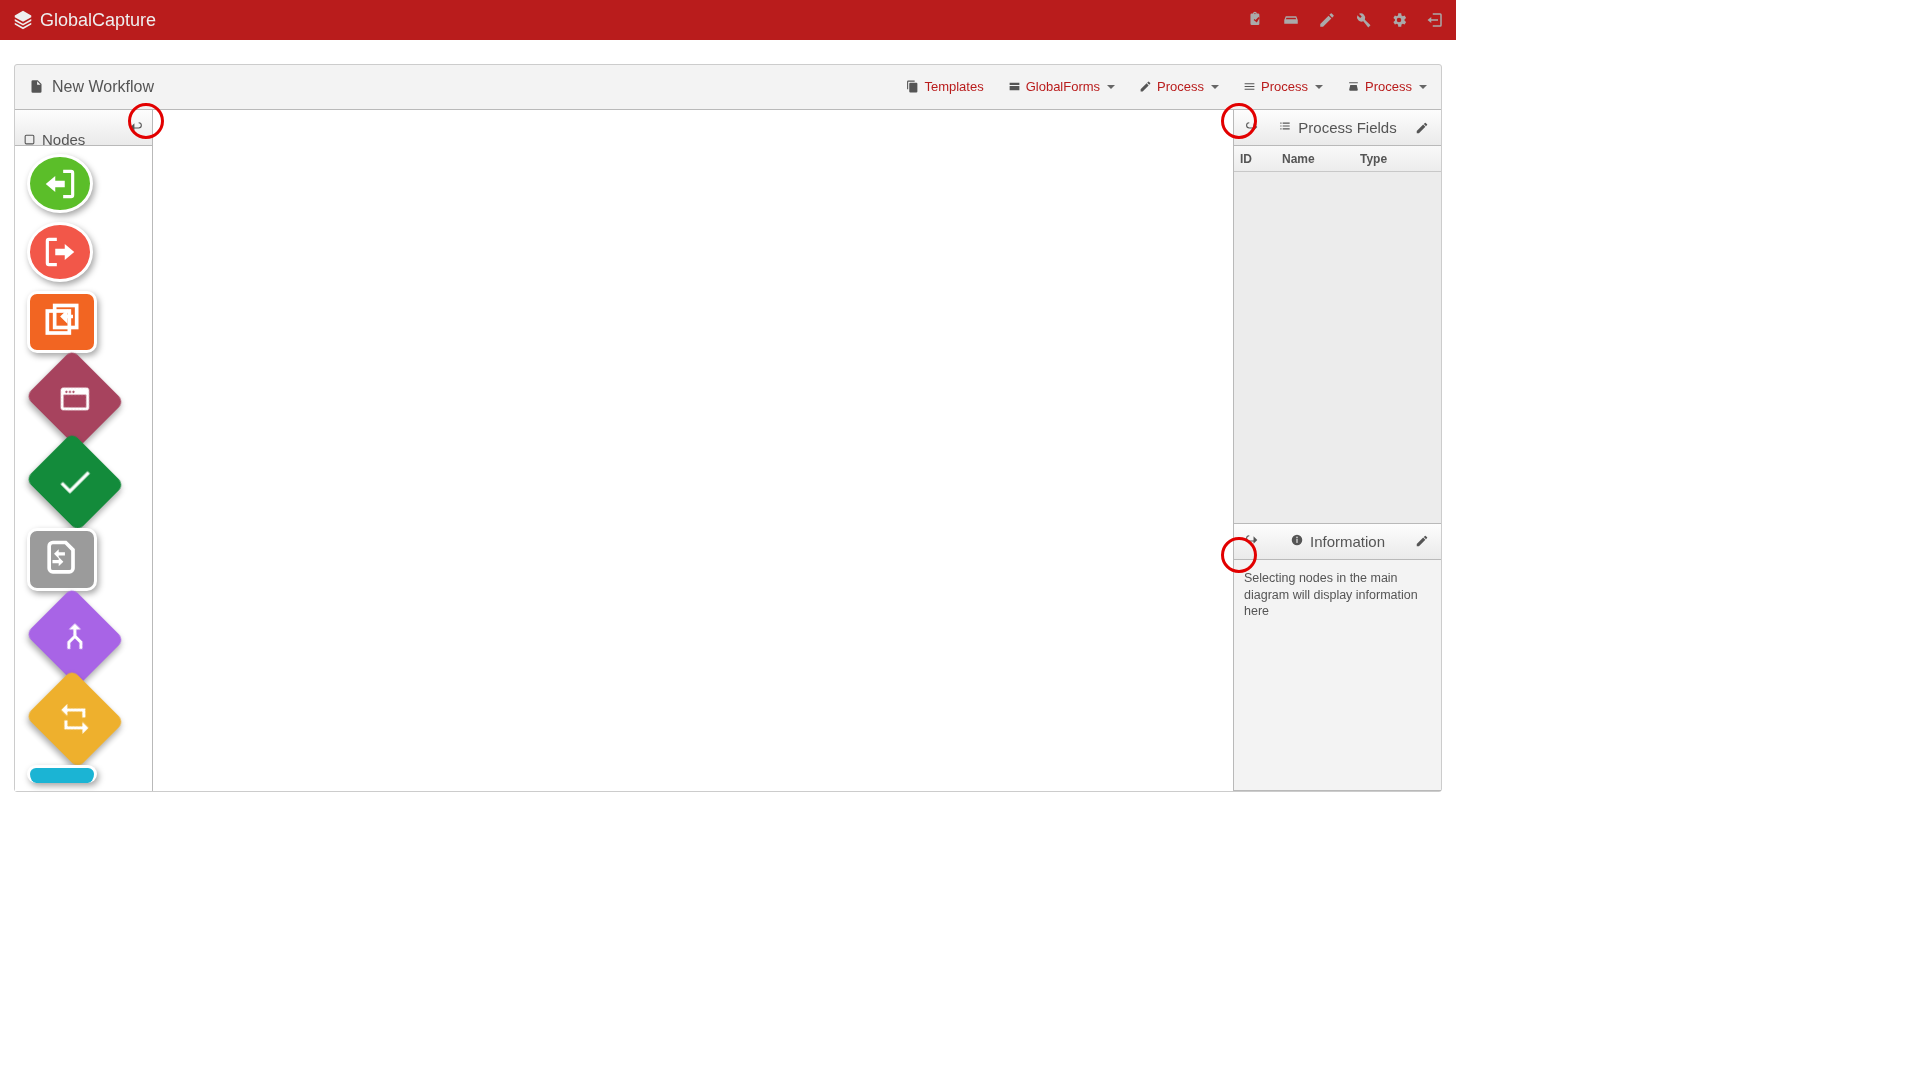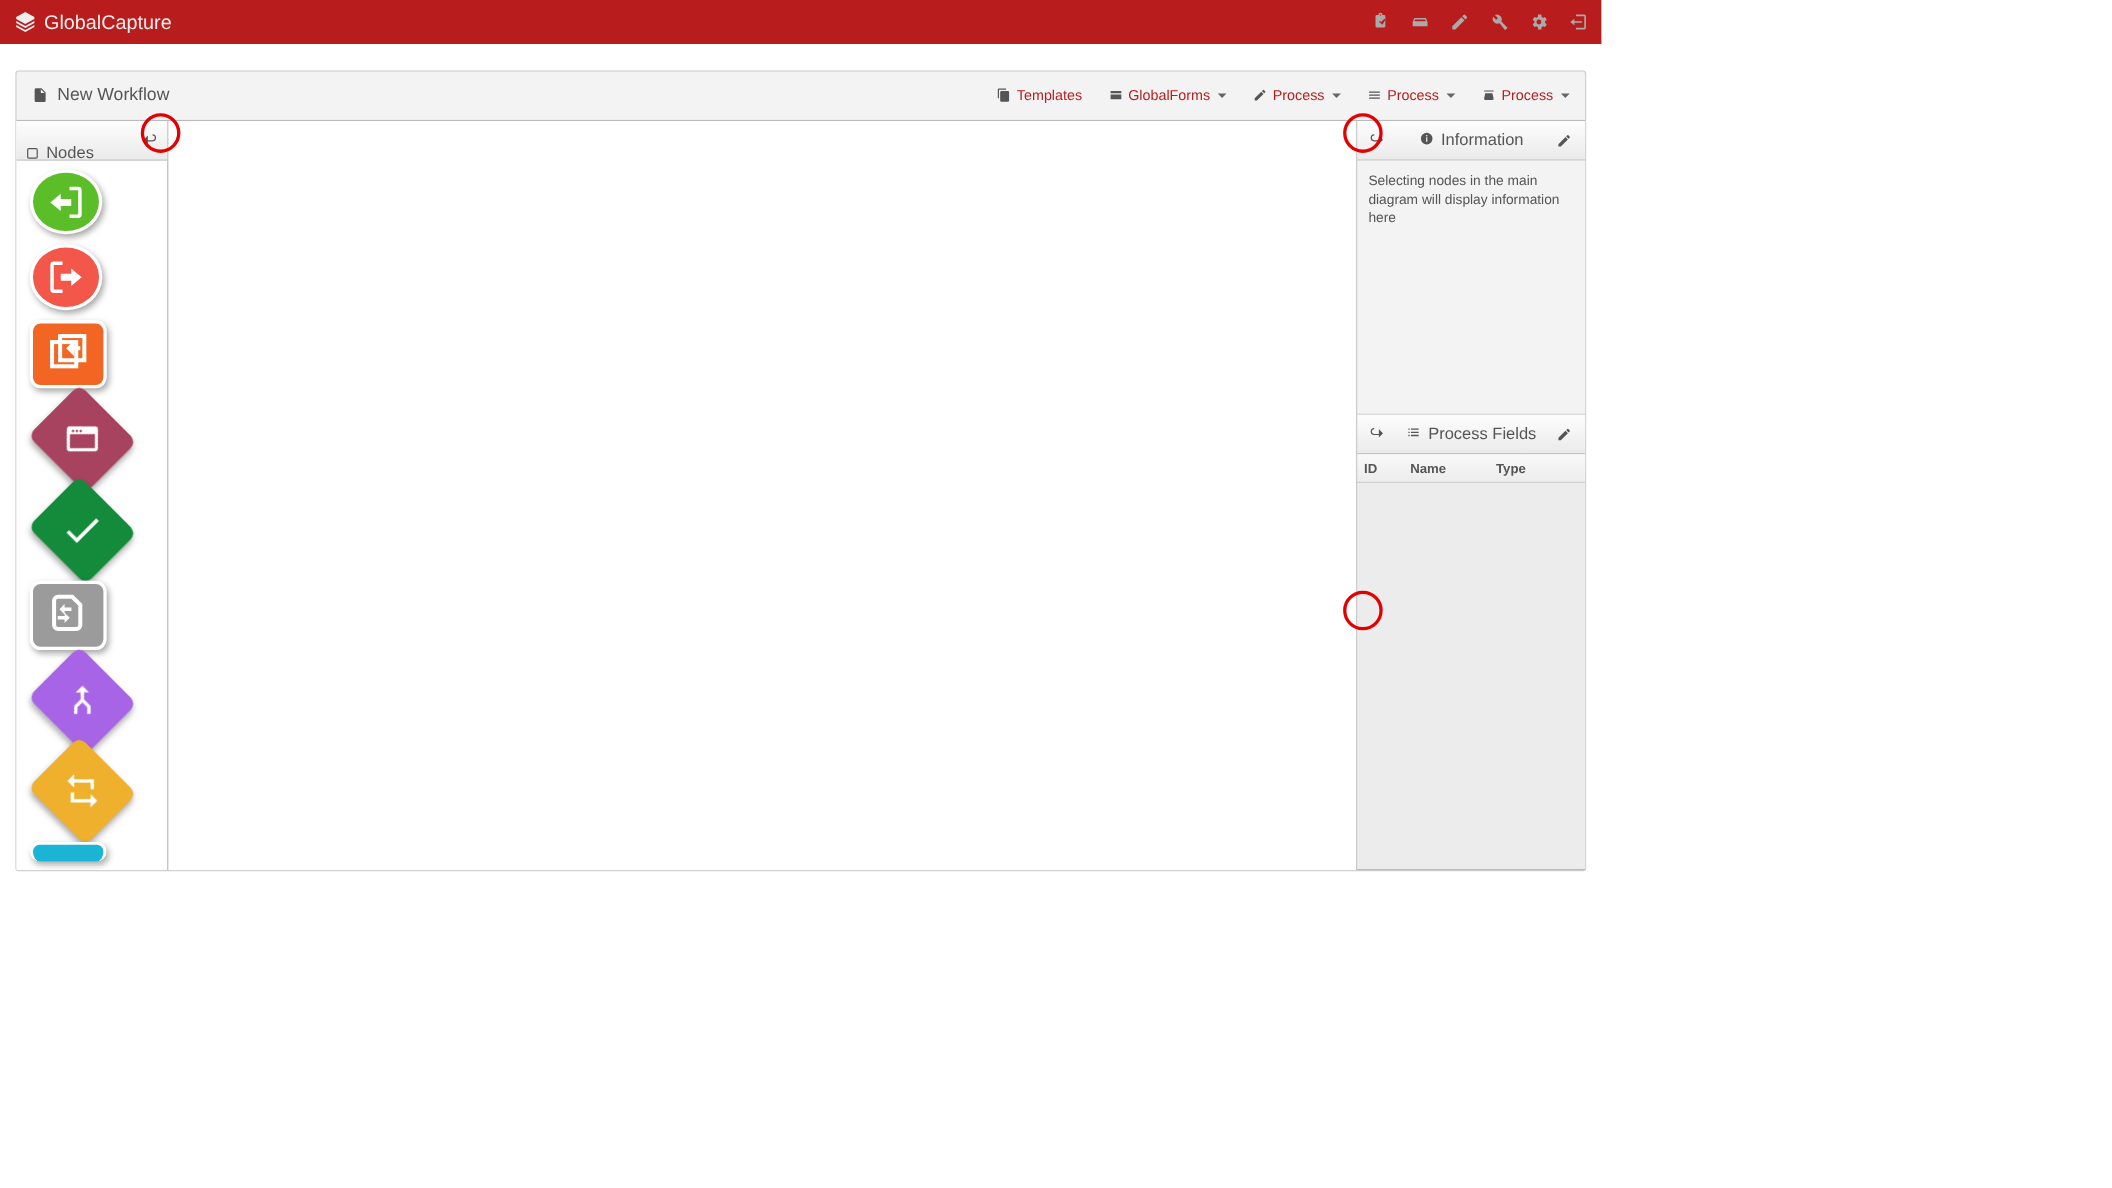--- a/index.html
+++ b/index.html
@@ -257,20 +257,46 @@
             </div>
         </div>
 
         <div class="node-shape node-square c-cyan" style="height:20px; border-top-left-radius:10px;border-top-right-radius:10px; border-bottom:none; overflow:hidden;"></div>
       </div>
     </div>
 
     <div class="canvas"></div>
 
     <div class="right-panels">
+      <div class="r-panel fields">
+        <div class="r-header">
+          <span class="rh-left">
+              <svg width="16" height="16" viewBox="0 0 24 24">
+                <path class="icon555" d="M14 9V5l7 7-7 7v-4H6a6 6 0 0 1 0-12v2a4 4 0 0 0 0 8h8z" transform="scale(0.8) translate(2,1)"></path>
+              </svg>
+            </span>
+          <span class="rh-center">
+            <span><svg width="14" height="14" viewBox="0 0 24 24">
+                  <path class="icon555" d="M4 6h2v2H4V6zm4 0h12v2H8V6zM4 11h2v2H4v-2zm4 0h12v2H8v-2zM4 16h2v2H4v-2zm4 0h12v2H8v-2z"></path>
+                </svg></span>
+            <span>Process Fields</span>
+          </span>
+          <span class="rh-right">
+              <svg width="14" height="14" viewBox="0 0 24 24">
+                <path class="icon555" d="M3 17.25V21h3.75L17.81 9.94l-3.75-3.75L3 17.25zM20.71 7.04a1 1 0 0 0 0-1.41l-2.34-2.34a1 1 0 0 0-1.41 0l-1.83 1.83 3.75 3.75 1.83-1.83z"></path>
+              </svg>
+            </span>
+        </div>
+        <div class="fields-columns">
+          <div class="col-id">ID</div>
+          <div class="col-name">Name</div>
+          <div class="col-type">Type</div>
+        </div>
+        <div class="fields-body"></div>
+      </div>
       <div class="r-panel info">
         <div class="r-header">
           <span class="rh-left">
               <svg width="16" height="16" viewBox="0 0 24 24">
                 <path class="icon555" d="M14 9V5l7 7-7 7v-4H6a6 6 0 0 1 0-12v2a4 4 0 0 0 0 8h8z" transform="scale(0.8) translate(2,1)"></path>
               </svg>
             </span>
           <span class="rh-center">
             <span><svg width="14" height="14" viewBox="0 0 24 24">
                   <circle cx="12" cy="12" r="9" fill="#555"></circle>
@@ -280,46 +306,20 @@
             <span>Information</span>
           </span>
           <span class="rh-right">
               <svg width="14" height="14" viewBox="0 0 24 24">
                 <path class="icon555" d="M3 17.25V21h3.75L17.81 9.94l-3.75-3.75L3 17.25zM20.71 7.04a1 1 0 0 0 0-1.41l-2.34-2.34a1 1 0 0 0-1.41 0l-1.83 1.83 3.75 3.75 1.83-1.83z"></path>
               </svg>
             </span>
         </div>
         <div class="info-body">Selecting nodes in the main diagram will display information here</div>
       </div>
-      <div class="r-panel fields">
-        <div class="r-header">
-          <span class="rh-left">
-              <svg width="16" height="16" viewBox="0 0 24 24">
-                <path class="icon555" d="M14 9V5l7 7-7 7v-4H6a6 6 0 0 1 0-12v2a4 4 0 0 0 0 8h8z" transform="scale(0.8) translate(2,1)"></path>
-              </svg>
-            </span>
-          <span class="rh-center">
-            <span><svg width="14" height="14" viewBox="0 0 24 24">
-                  <path class="icon555" d="M4 6h2v2H4V6zm4 0h12v2H8V6zM4 11h2v2H4v-2zm4 0h12v2H8v-2zM4 16h2v2H4v-2zm4 0h12v2H8v-2z"></path>
-                </svg></span>
-            <span>Process Fields</span>
-          </span>
-          <span class="rh-right">
-              <svg width="14" height="14" viewBox="0 0 24 24">
-                <path class="icon555" d="M3 17.25V21h3.75L17.81 9.94l-3.75-3.75L3 17.25zM20.71 7.04a1 1 0 0 0 0-1.41l-2.34-2.34a1 1 0 0 0-1.41 0l-1.83 1.83 3.75 3.75 1.83-1.83z"></path>
-              </svg>
-            </span>
-        </div>
-        <div class="fields-columns">
-          <div class="col-id">ID</div>
-          <div class="col-name">Name</div>
-          <div class="col-type">Type</div>
-        </div>
-        <div class="fields-body"></div>
-      </div>
     </div>
 
   </div>
 </div>
 
 <div class="annot-circle" style="top:103px; left:128px;"></div>
 <div class="annot-circle" style="top:103px; left:1221px;"></div>
 <div class="annot-circle" style="top:537px; left:1221px;"></div>
 
 </body></html>

